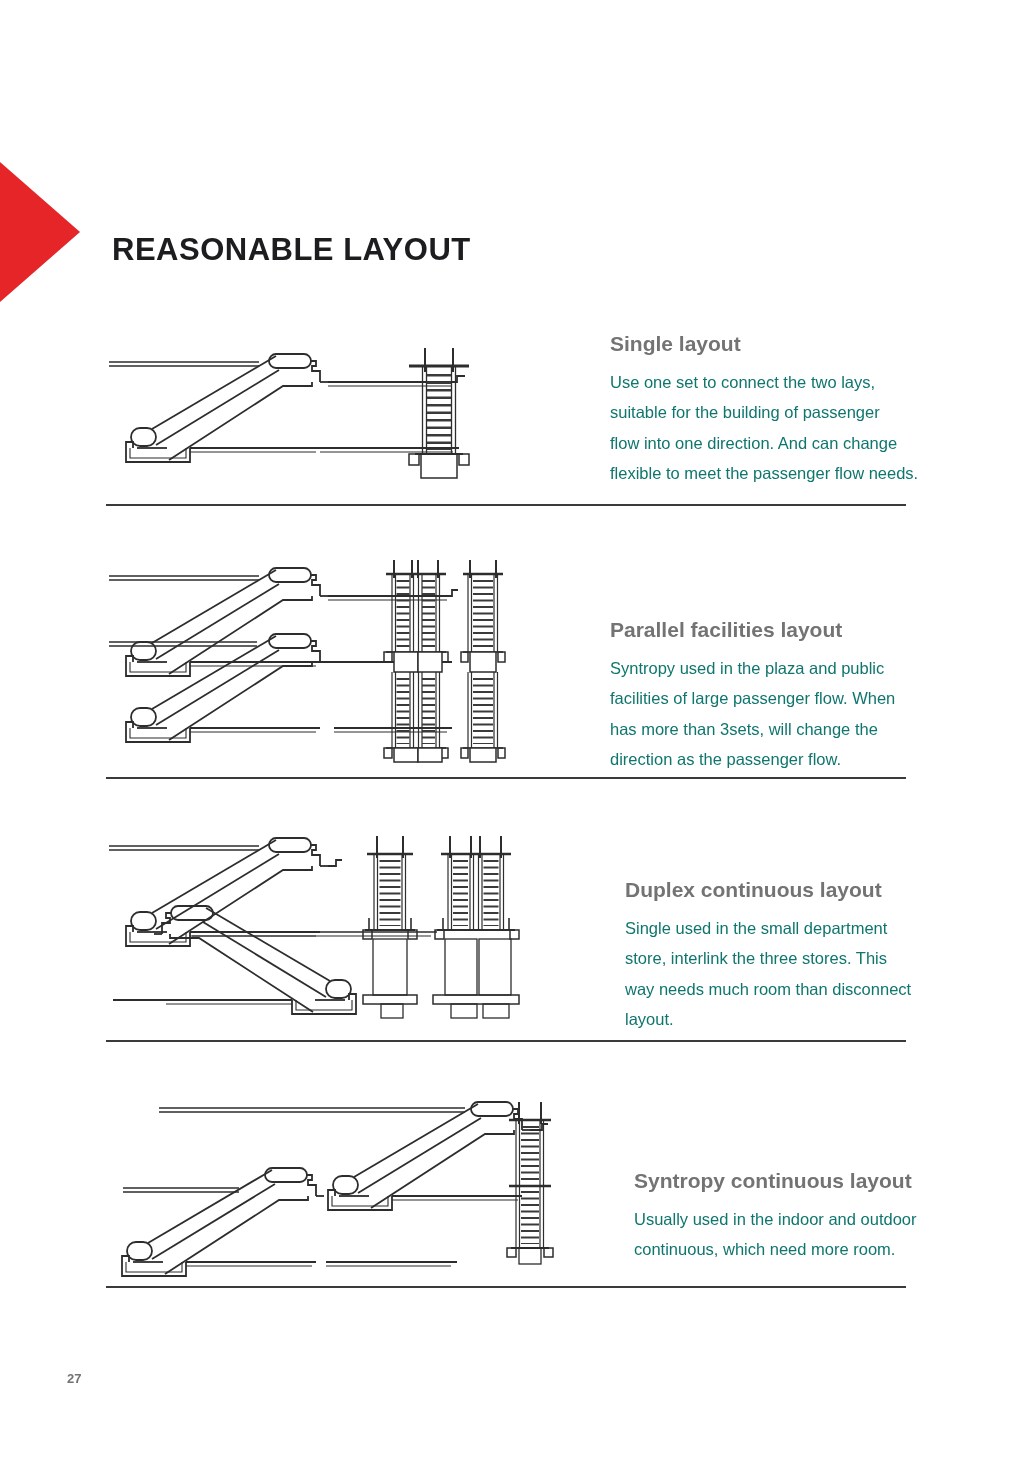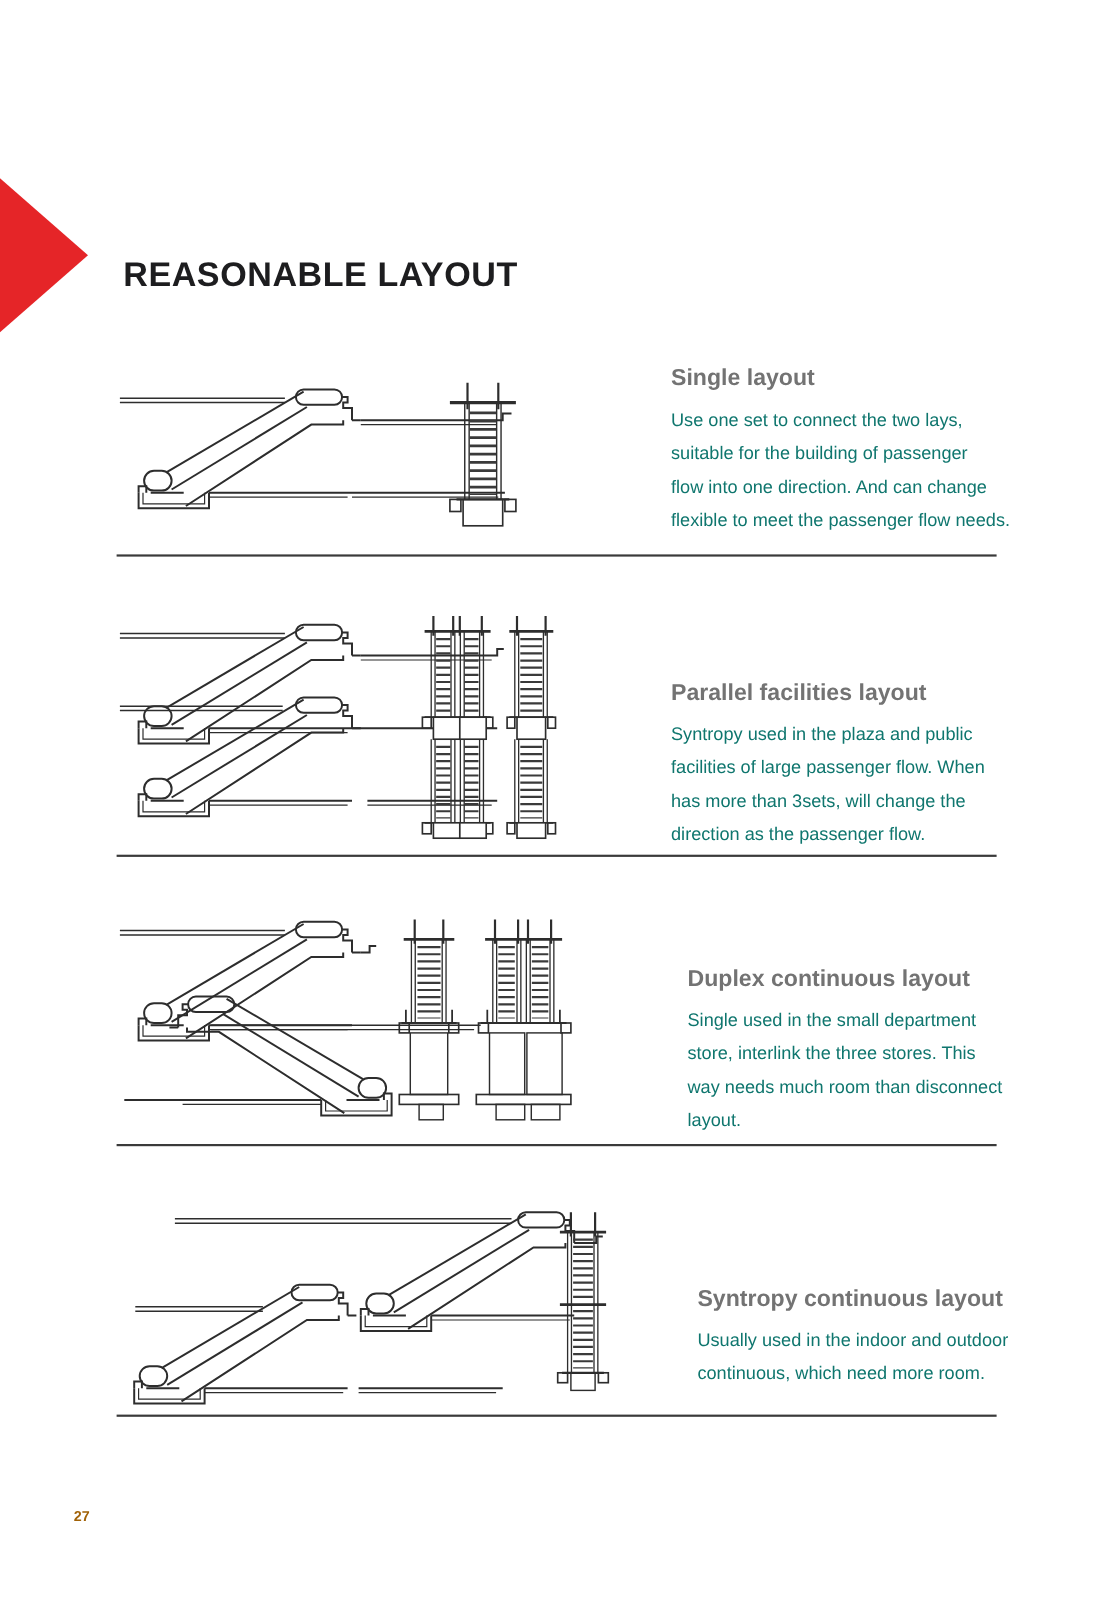--- a/index.html
+++ b/index.html
@@ -32,21 +32,21 @@
     font-size:16.5px;color:#0f766e;line-height:30.2px;
     white-space:pre-line;margin:0;
   }
   .divider{
     position:absolute;left:106px;width:800px;height:0;
     border-top:2px solid #3a3a3a;
   }
   .diagram{position:absolute;}
   .page-number{
     position:absolute;left:67px;top:1371px;
-    font-size:13px;font-weight:bold;color:#a16207;
+    font-size:13px;font-weight:bold;color:#737373;
   }
   svg{display:block;}
 </style>
 </head>
 <body>
 
 <div class="page">
 
   <svg width="0" height="0" style="position:absolute" aria-hidden="true">
     <defs>

